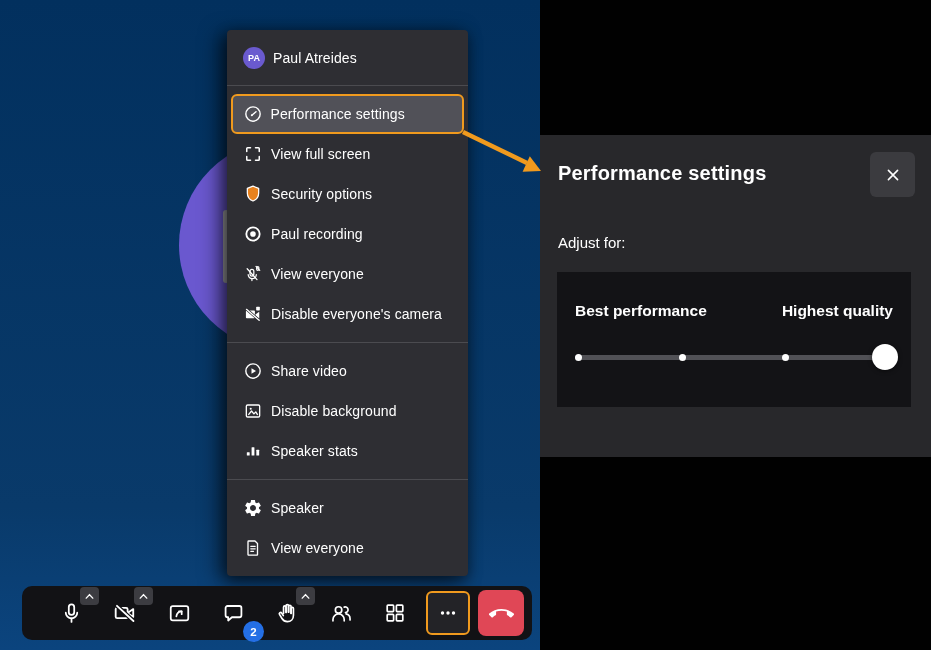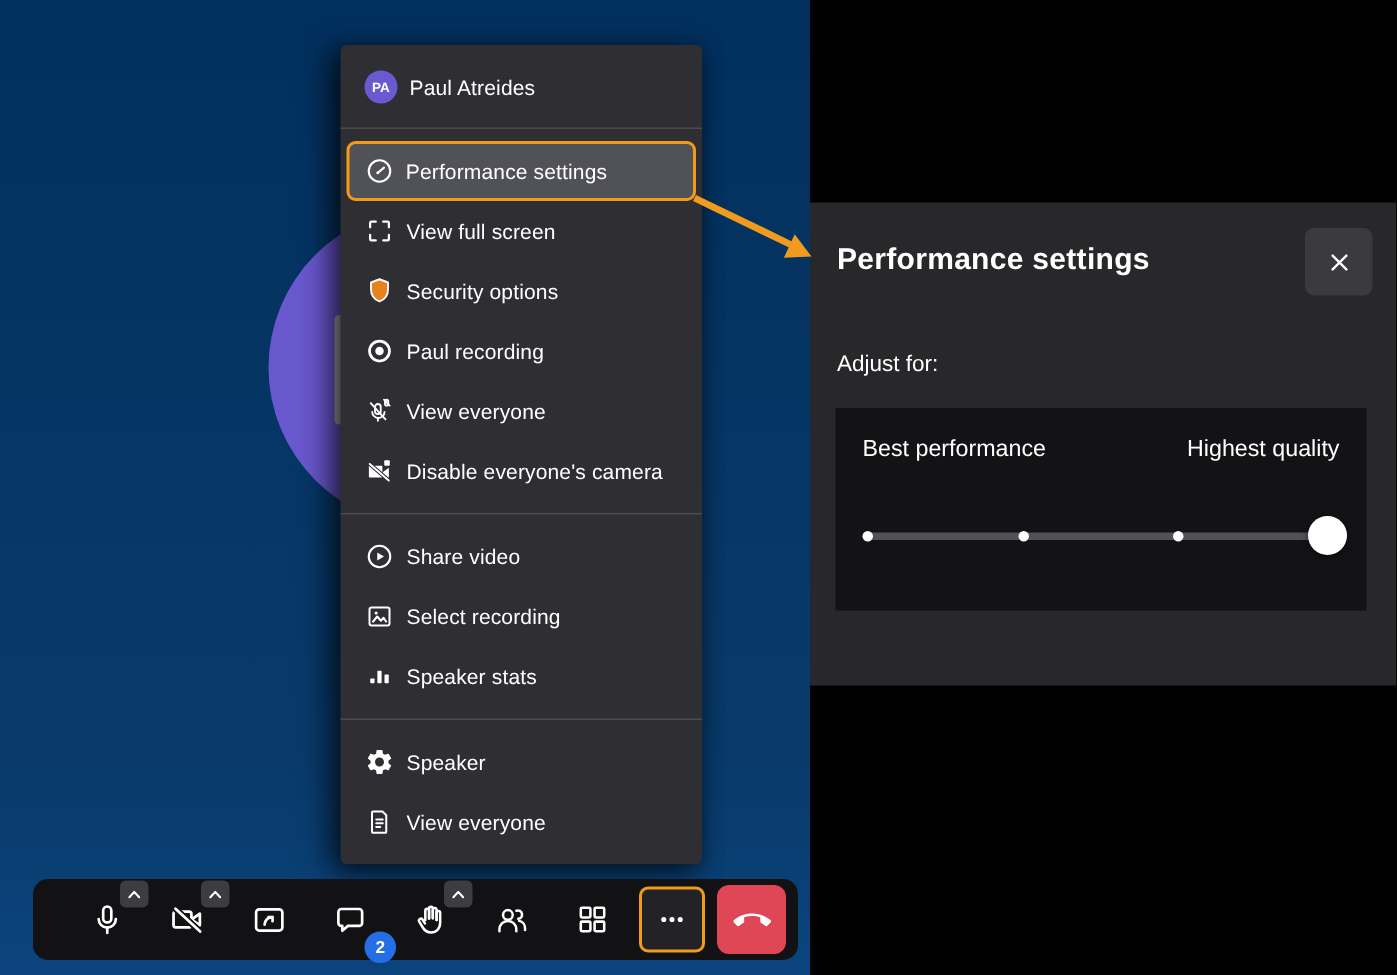--- a/index.html
+++ b/index.html
@@ -35,22 +35,22 @@
 
   
   .right-col{position:absolute;left:540px;top:0;width:391px;height:650px;background:#010101;}
   .panel{position:absolute;left:0;top:135px;width:391px;height:322px;background:#28282b;}
   .panel-header{display:flex;align-items:flex-start;padding:17px 16px 0 18px;}
   .panel-title{flex:1;font-size:20px;font-weight:700;padding-top:10px;letter-spacing:.2px;}
   .close-btn{width:45px;height:45px;background:#3b3b3f;border:none;border-radius:6px;
              display:flex;align-items:center;justify-content:center;cursor:pointer;flex:0 0 45px;}
   .adjust-label{font-size:15px;margin:37px 8px 0 18px;}
   .slider-box{position:absolute;left:17px;top:137px;width:354px;height:135px;background:#131316;}
-  .slider-labels{display:flex;justify-content:space-between;padding:19px 18px 0;
-                 font-size:15.5px;font-weight:400;}
+  .slider-labels{display:flex;justify-content:space-between;padding:30px 18px 0;
+                 font-size:15.5px;font-weight:700;}
   .track-wrap{position:absolute;left:18px;right:13px;top:72px;height:26px;}
   .track{position:absolute;left:0;right:0;top:10.5px;height:5px;background:#515156;border-radius:3px;}
   .dot{position:absolute;width:7px;height:7px;border-radius:50%;background:#fff;top:9.5px;}
   .dot.d0{left:0;} .dot.d1{left:32.3%;} .dot.d2{left:64.2%;}
   .thumb{position:absolute;right:0;top:0;width:26px;height:26px;border-radius:50%;background:#fff;
          box-shadow:0 1px 4px rgba(0,0,0,.5);cursor:pointer;}
 
   
   .toolbar{position:absolute;left:22px;top:586px;width:510px;height:54px;background:#121215;
            border-radius:10px;display:flex;align-items:center;justify-content:space-between;
@@ -189,21 +189,21 @@
         <span class="lbl">Share video</span>
       </div>
       <div class="mi">
         <span class="ico">
           <svg viewBox="0 0 24 24" width="20" height="20" fill="none" stroke="#fff" stroke-width="1.6" stroke-linejoin="round">
               <rect x="4" y="4.8" width="16" height="14.4" rx="1.6"></rect>
               <path d="M6.4 16.6l3.8-4.6 2.9 3.4 2.2-2.4 2.3 3.6"></path>
               <circle cx="9.3" cy="9.2" r="1.25" fill="#fff" stroke="none"></circle>
             </svg>
         </span>
-        <span class="lbl">Select recording</span>
+        <span class="lbl">Disable background</span>
       </div>
       <div class="mi">
         <span class="ico">
           <svg viewBox="0 0 24 24" width="20" height="20" fill="#fff">
               <rect x="4.6" y="13.6" width="3.4" height="3.8" rx="0.6"></rect>
               <rect x="10.3" y="7.4" width="3.4" height="10" rx="0.6"></rect>
               <rect x="16" y="10.4" width="3.4" height="7" rx="0.6"></rect>
             </svg>
         </span>
         <span class="lbl">Speaker stats</span>

